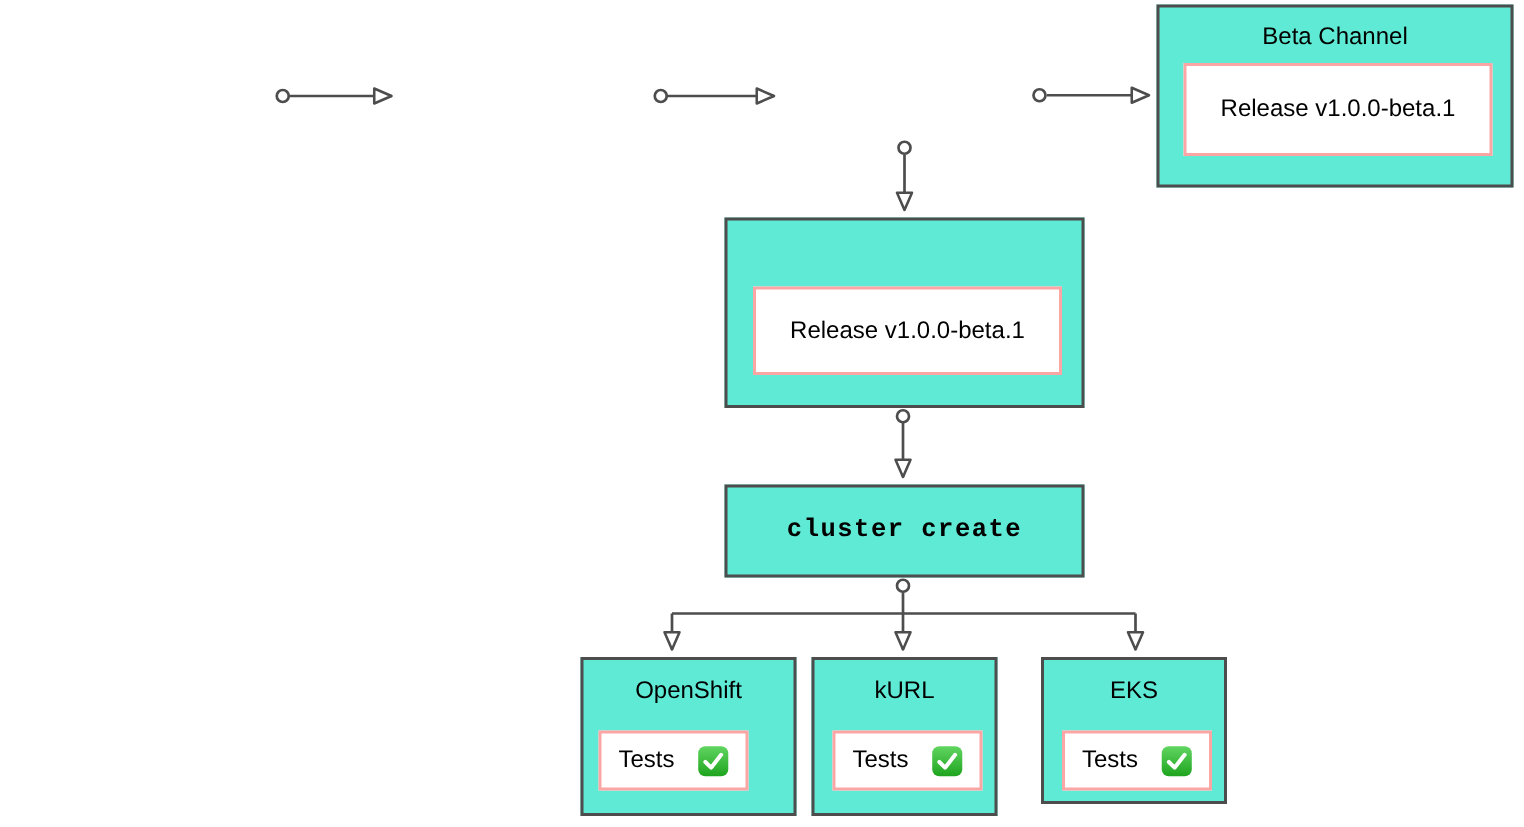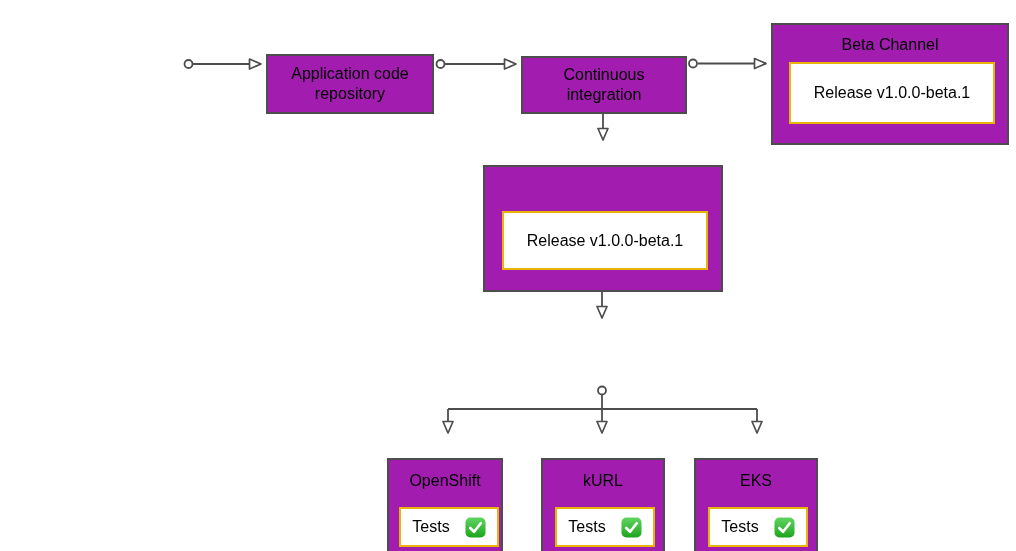--- a/index.html
+++ b/index.html
@@ -9,39 +9,39 @@
     background:#ffffff;
     font-family:"Liberation Sans","DejaVu Sans",sans-serif;
     color:#000000;
     overflow:hidden;
   }
   .connectors{position:absolute;left:0;top:0;z-index:1;}
   .node{
     position:absolute;
     box-sizing:border-box;
     border:2px solid #4d4d4d;
-    background:#a21caf;
+    background:#5eead4;
     z-index:2;
-    display:flex;align-items:center;justify-content:center;margin-top:20px;
+    display:flex;align-items:center;justify-content:center;
   }
   .node-label{
     white-space:pre-line;
     text-align:center;
     font-size:16px;
     line-height:1.25;
   }
   .container-node{display:block;}
   .container-title{
     position:absolute;left:0;right:0;top:12px;
     text-align:center;font-size:16px;
   }
   .inner-box{
     position:absolute;
     box-sizing:border-box;
-    border:2px solid #eab308;
+    border:2px solid #fca5a5;
     background:#ffffff;
     display:flex;align-items:center;justify-content:center;
   }
   .mono-label{
     font-family:"Liberation Mono","DejaVu Sans Mono",monospace;
     font-weight:bold;
     font-size:17px;
     letter-spacing:1px;
   }
   .tests-box{gap:15px;}
@@ -83,45 +83,40 @@
       <circle cx="188.5" cy="64" r="4"></circle>
       <circle cx="440.5" cy="64" r="4"></circle>
       <circle cx="693" cy="63.5" r="4"></circle>
       <circle cx="603" cy="98.5" r="4"></circle>
       <circle cx="602" cy="277.5" r="4"></circle>
       <circle cx="602" cy="390.5" r="4"></circle>
     </g>
   </svg>
 
 
-  <div class="node" style="left:266px;top:34px;width:168px;height:60px;">
-    <span class="node-label">Application code
-repository</span>
-  </div>
 
-  <div class="node" style="left:521px;top:36px;width:166px;height:58px;">
-    <span class="node-label">Continuous
-integration</span>
-  </div>
 
   <div class="node container-node" style="left:771px;top:3px;width:238px;height:122px;">
     <div class="container-title" style="top:11px;">Beta Channel</div>
     <div class="inner-box" style="left:16px;top:37px;width:206px;height:62px;">
       <span class="node-label">Release v1.0.0-beta.1</span>
     </div>
   </div>
 
   <div class="node container-node" style="left:483px;top:145px;width:240px;height:127px;">
     <div class="inner-box" style="left:17px;top:44px;width:206px;height:59px;">
       <span class="node-label">Release v1.0.0-beta.1</span>
     </div>
   </div>
 
+  <div class="node" style="left:483px;top:323px;width:240px;height:62px;">
+    <span class="node-label mono-label">cluster create</span>
+  </div>
 
-  <div class="node container-node" style="left:387px;top:438px;width:116px;height:106px;">
+  <div class="node container-node" style="left:387px;top:438px;width:144px;height:106px;">
     <div class="container-title">OpenShift</div>
     <div class="inner-box tests-box" style="left:10px;top:47px;width:100px;height:40px;">
       <span class="tests-label">Tests</span>
       <svg class="check" viewBox="0 0 22 22" width="21" height="21">
         <rect x="0.5" y="0.5" width="21" height="21" rx="5" fill="url(#chk-grad)"></rect>
         <path d="M5.5 11.5 L9.5 15.5 L16.5 6.5" fill="none" stroke="#ffffff" stroke-width="2.8" stroke-linecap="round" stroke-linejoin="round"></path>
       </svg>
     </div>
   </div>
 

